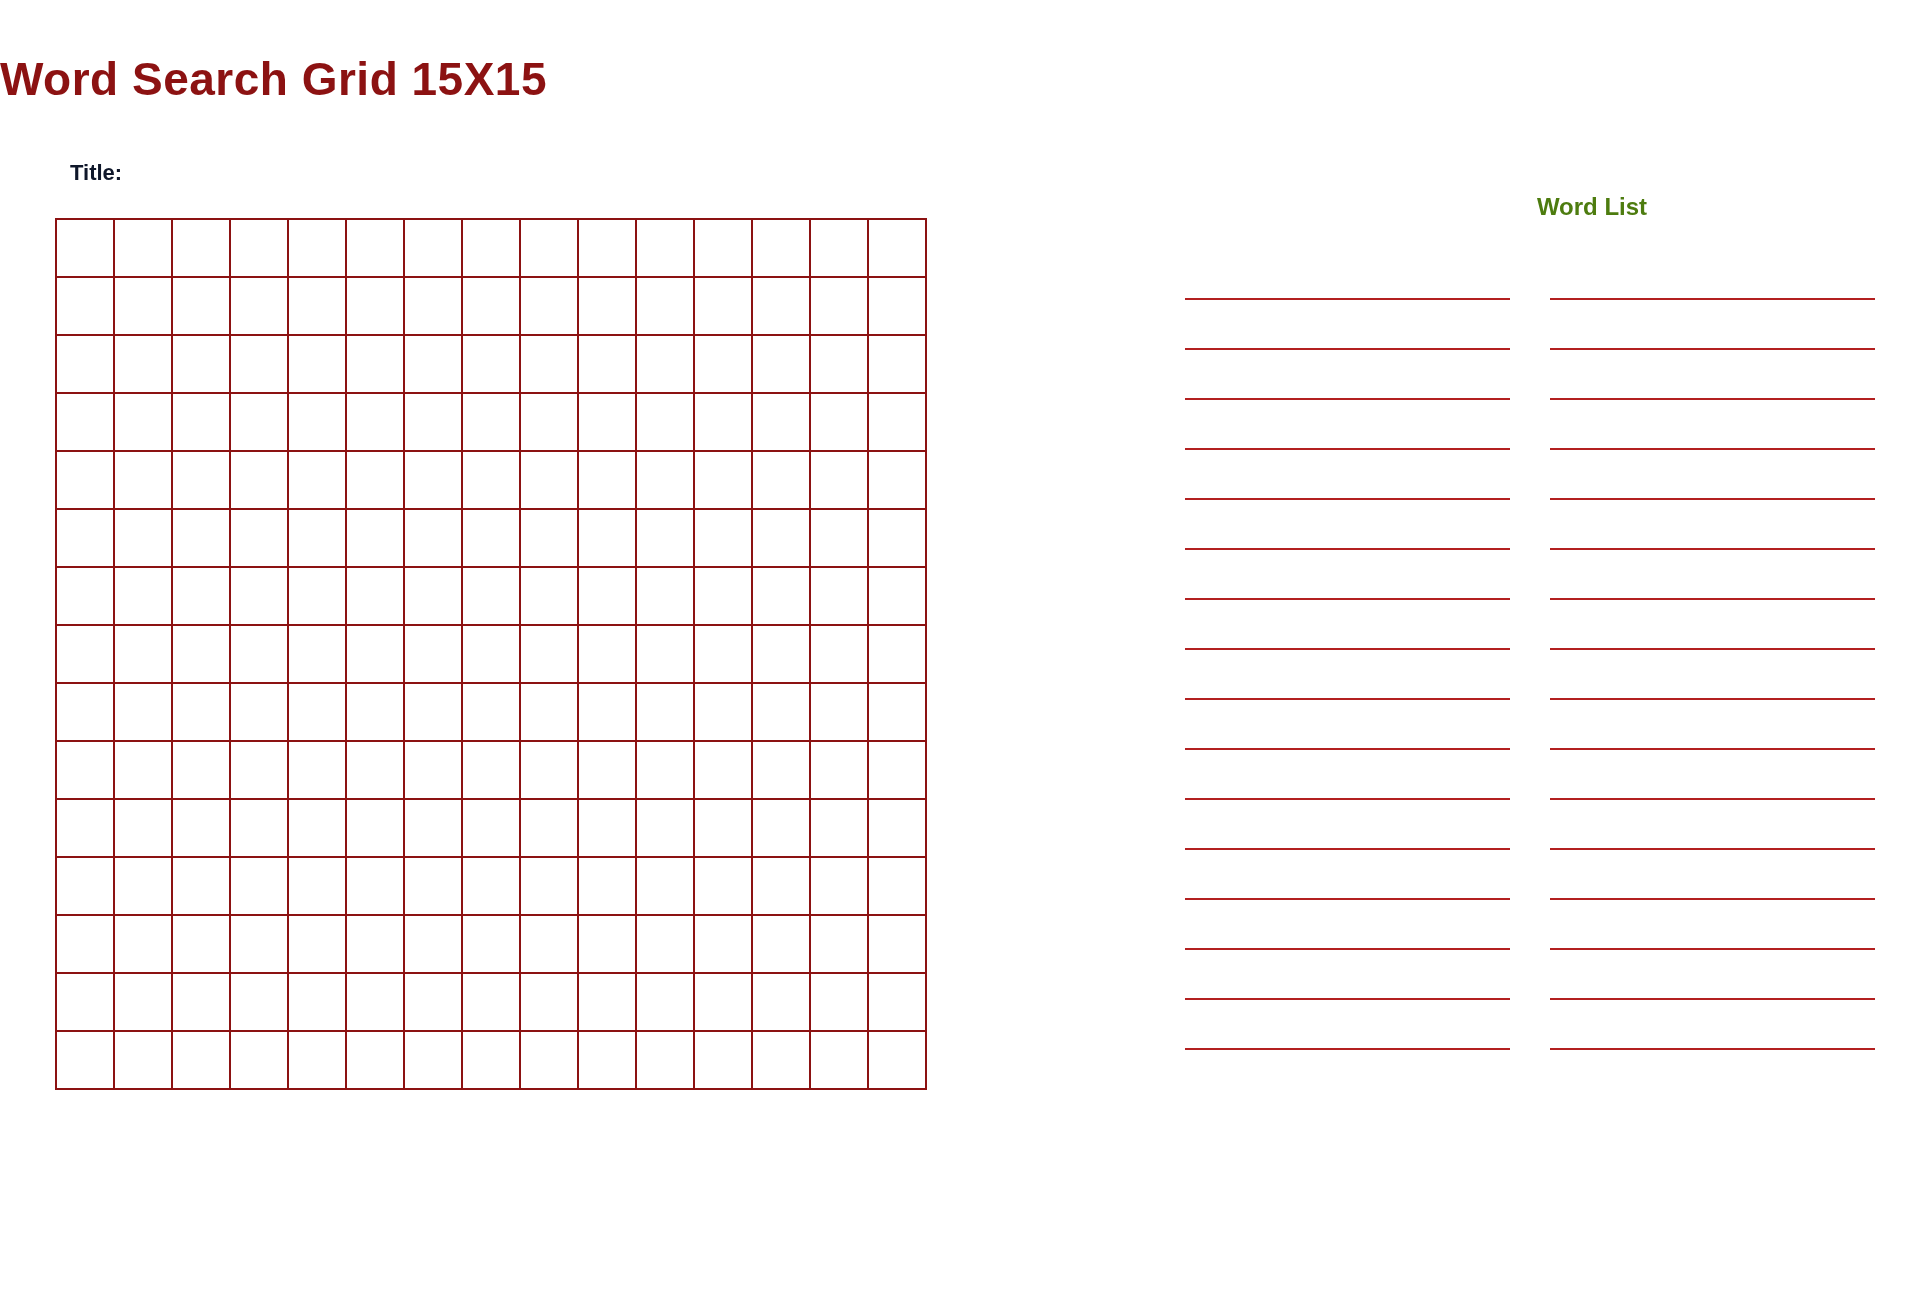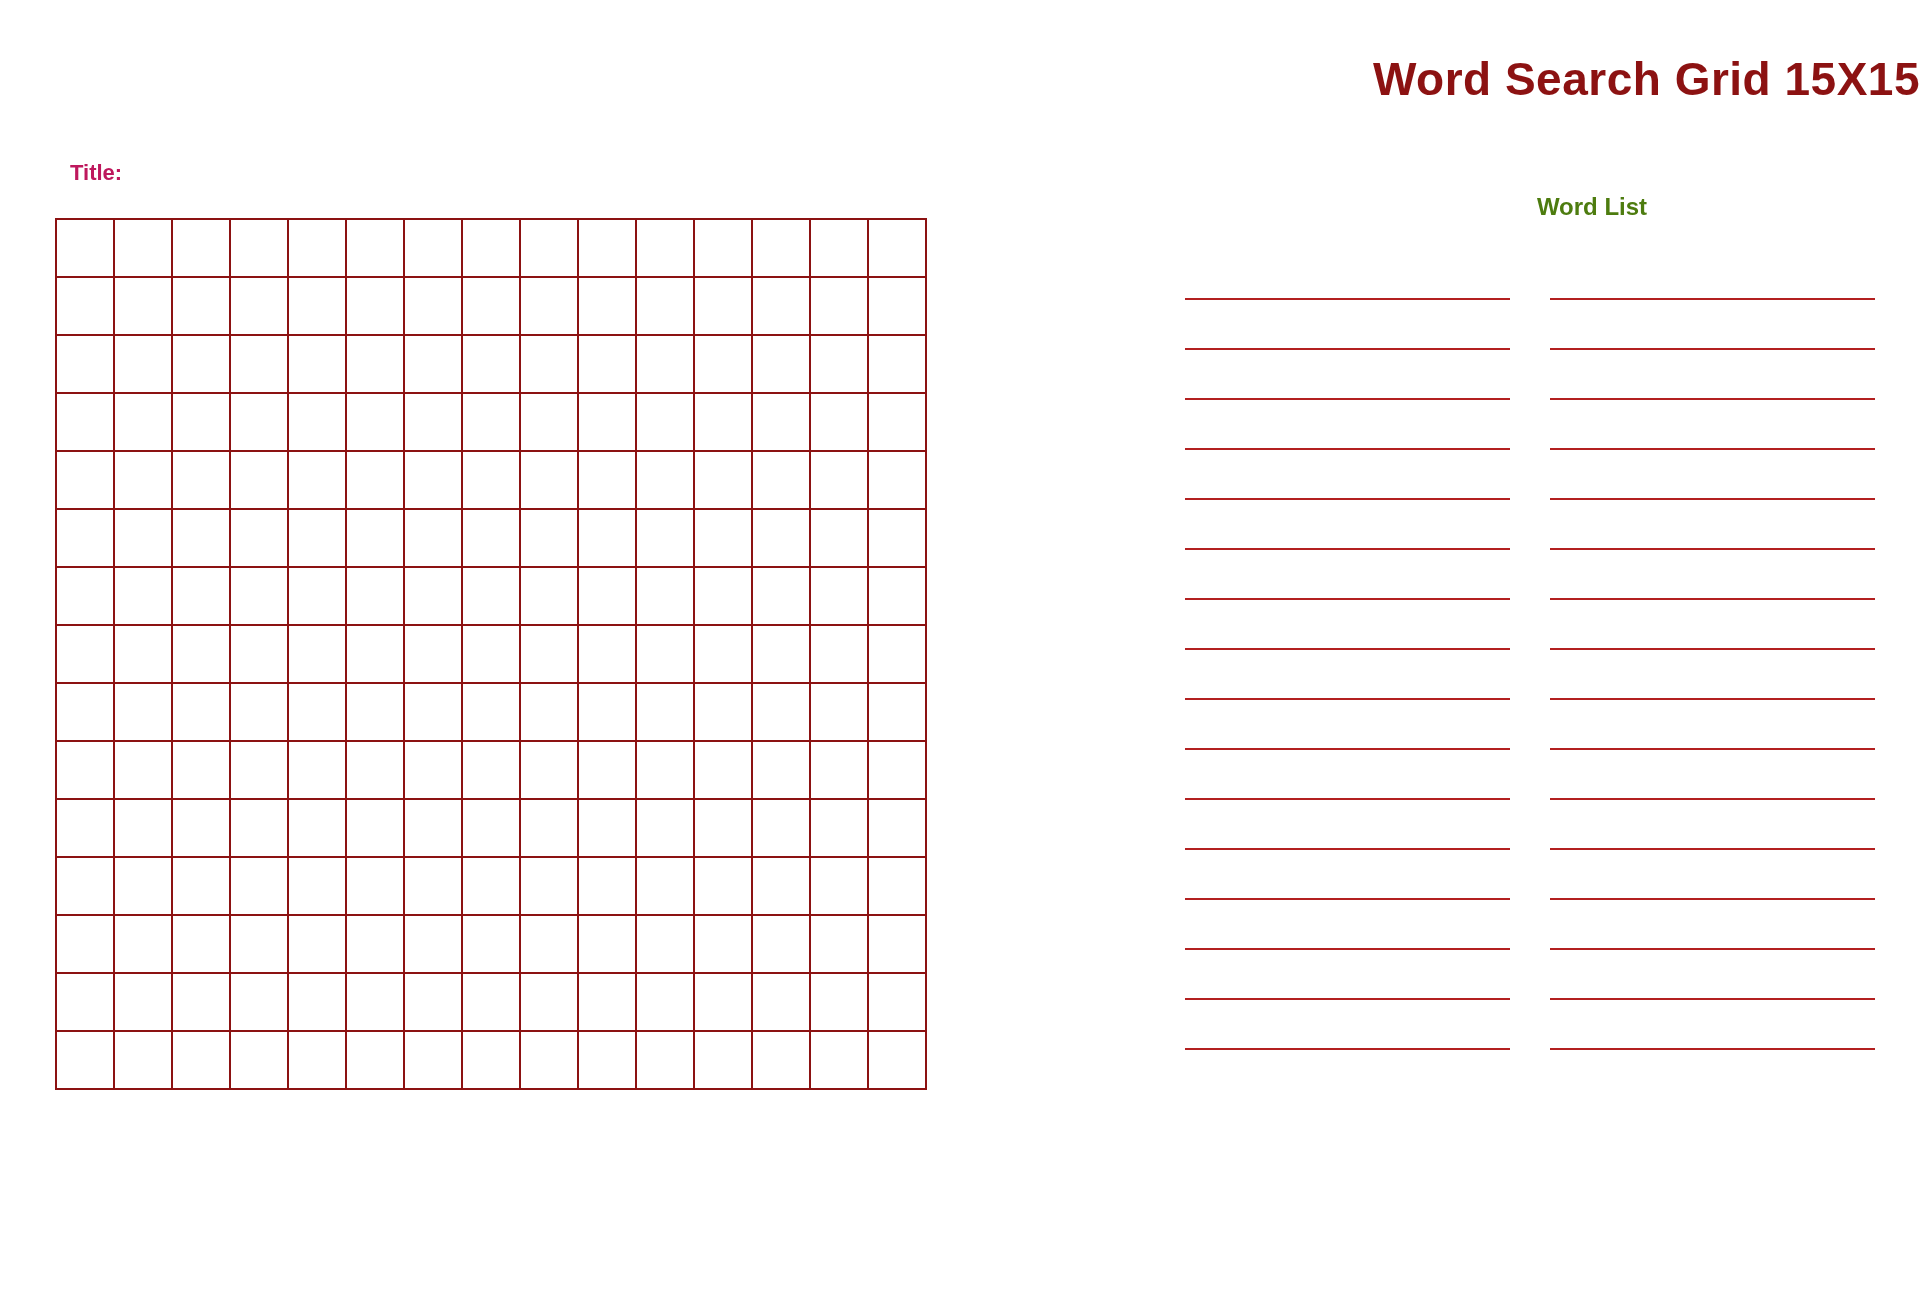--- a/index.html
+++ b/index.html
@@ -18,33 +18,33 @@
   .page {
     position: relative;
     width: 1920px;
     height: 1314px;
   }
   .page-title {
     position: absolute;
     top: 52px;
     left: 0;
     width: 1920px;
-    text-align: right;
+    text-align: left;
     font-size: 46px;
     font-weight: bold;
     color: #8c1212;
     letter-spacing: 0.5px;
   }
   .title-label {
     position: absolute;
     top: 160px;
     left: 70px;
     font-size: 22px;
     font-weight: bold;
-    color: #be185d;
+    color: #0f172a;
   }
   
   .grid-wrap {
     position: absolute;
     top: 218px;
     left: 55px;
   }
   table.wsgrid {
     border-collapse: collapse;
   }

